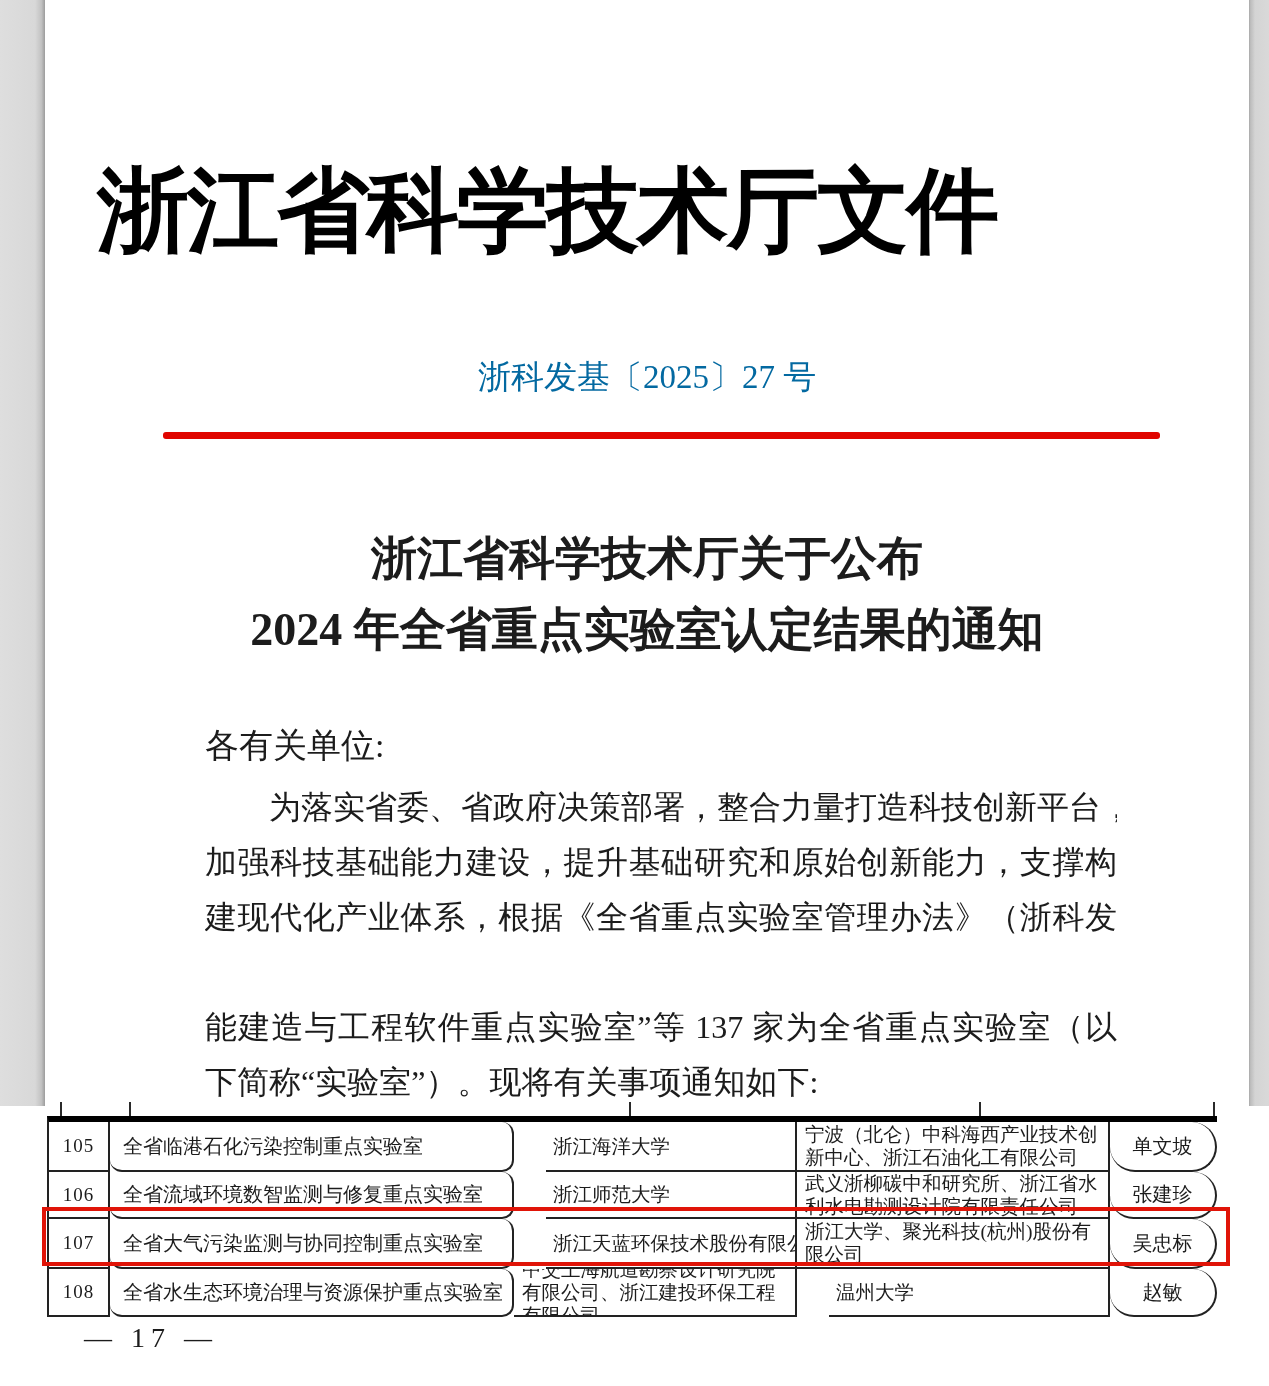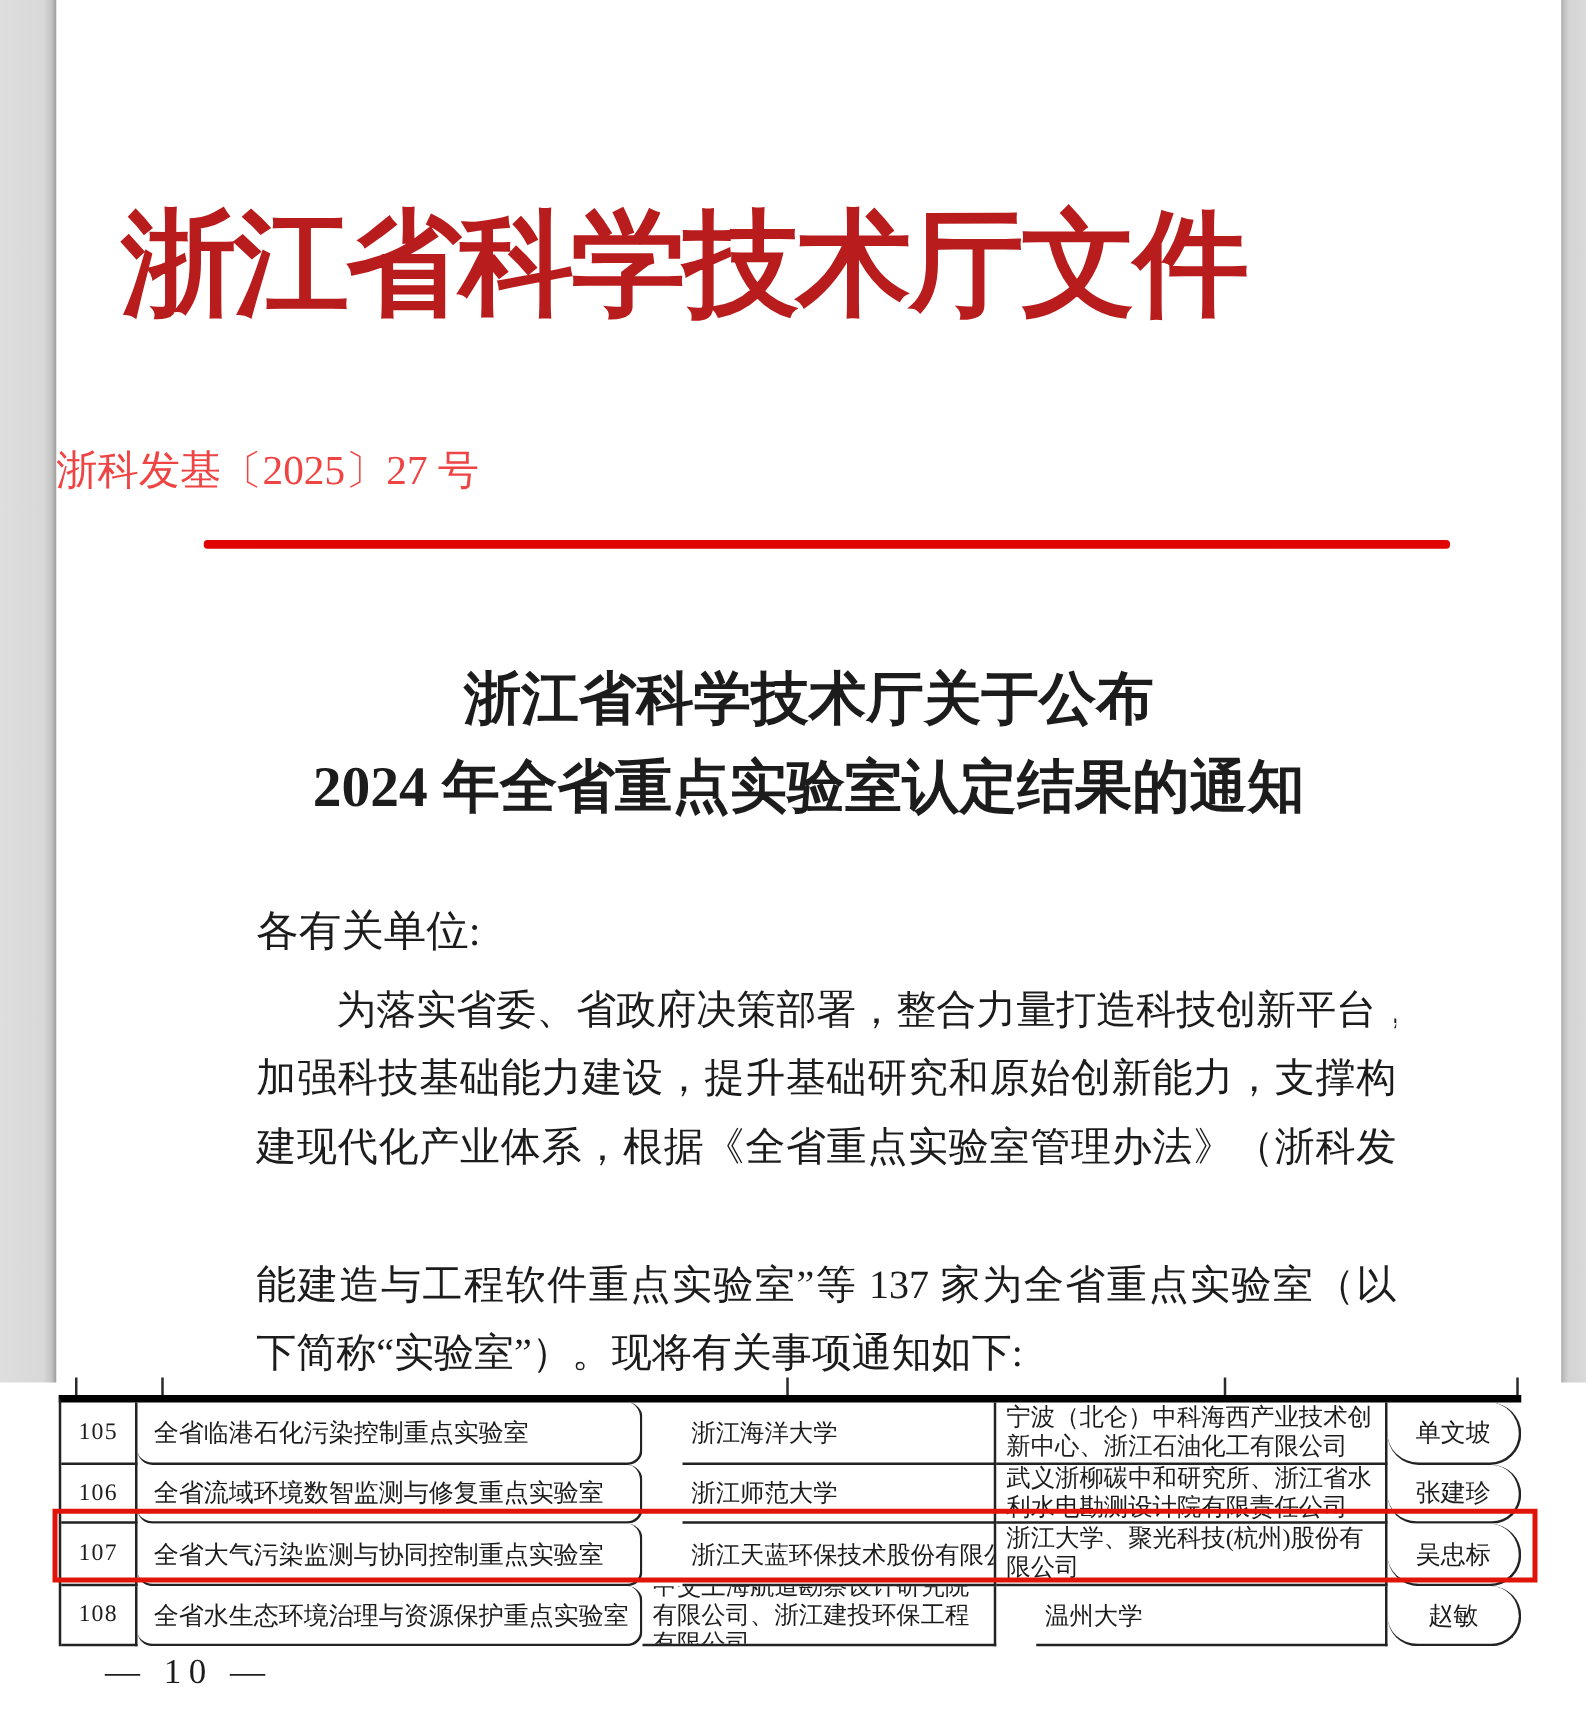--- a/index.html
+++ b/index.html
@@ -22,30 +22,30 @@
   }
   .gray-right {
     position: absolute; right: 0; top: 0; width: 20px; height: 1106px;
     background: linear-gradient(to left, #d9d9d9 0%, #d4d4d4 70%, #bdbdbd 92%, #a8a8a8 100%);
   }
 
   .letterhead {
     position: absolute; left: 45px; top: 146px; width: 1004px;
     text-align: center;
     font-size: 92px; font-weight: bold; letter-spacing: -2px;
-    color: #b91c1c;
+    color: #000000;
     line-height: 130px;
     white-space: nowrap;
   }
 
   .doc-number {
     position: absolute; left: 45px; top: 355px; width: 1204px;
-    text-align: left;
+    text-align: center;
     font-size: 33px; line-height: 44px;
-    color: #ef4444;
+    color: #0369a1;
     white-space: nowrap;
   }
 
   .red-rule {
     position: absolute; left: 163px; top: 432px; width: 997px; height: 7px;
     background: #e00500;
     border-radius: 3px;
   }
 
   .notice-title { position: absolute; left: 45px; width: 1204px; text-align: center; font-weight: bold; font-size: 46px; line-height: 58px; white-space: nowrap; }
@@ -157,15 +157,15 @@
 
     <div class="cell c-num">108</div>
     <div class="cell c-lab">全省水生态环境治理与资源保护重点实验室</div>
     <div class="cell c-part">中交上海航道勘察设计研究院有限公司、浙江建投环保工程有限公司</div>
     <div class="cell c-host">温州大学</div>
     <div class="cell c-dir">赵敏</div>
   </div>
 
   <div class="highlight-box"></div>
 
-  <div class="page-number">— 10 —</div>
+  <div class="page-number">— 17 —</div>
 
 </div>
 
 </body></html>

